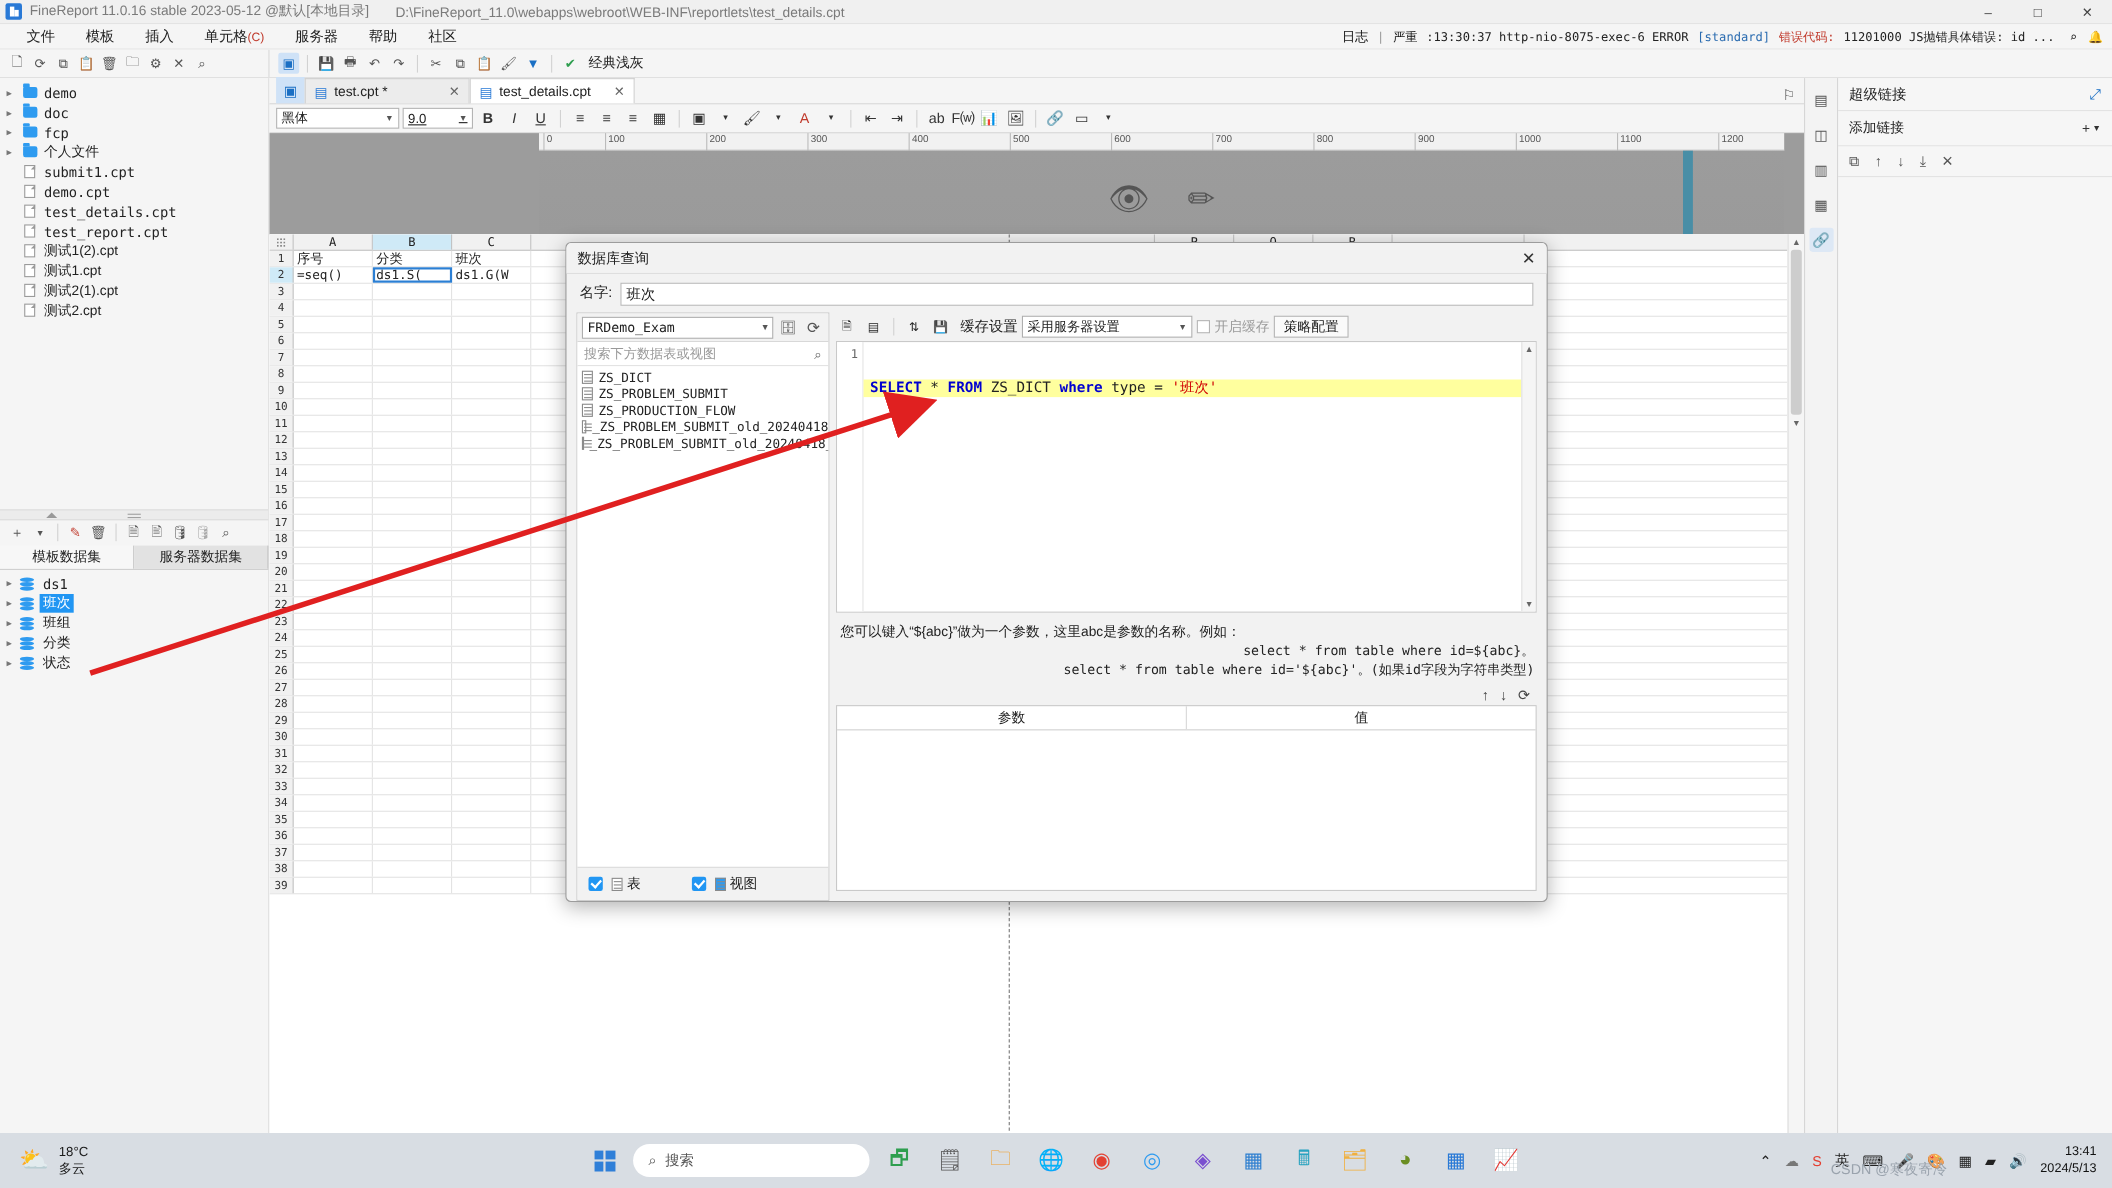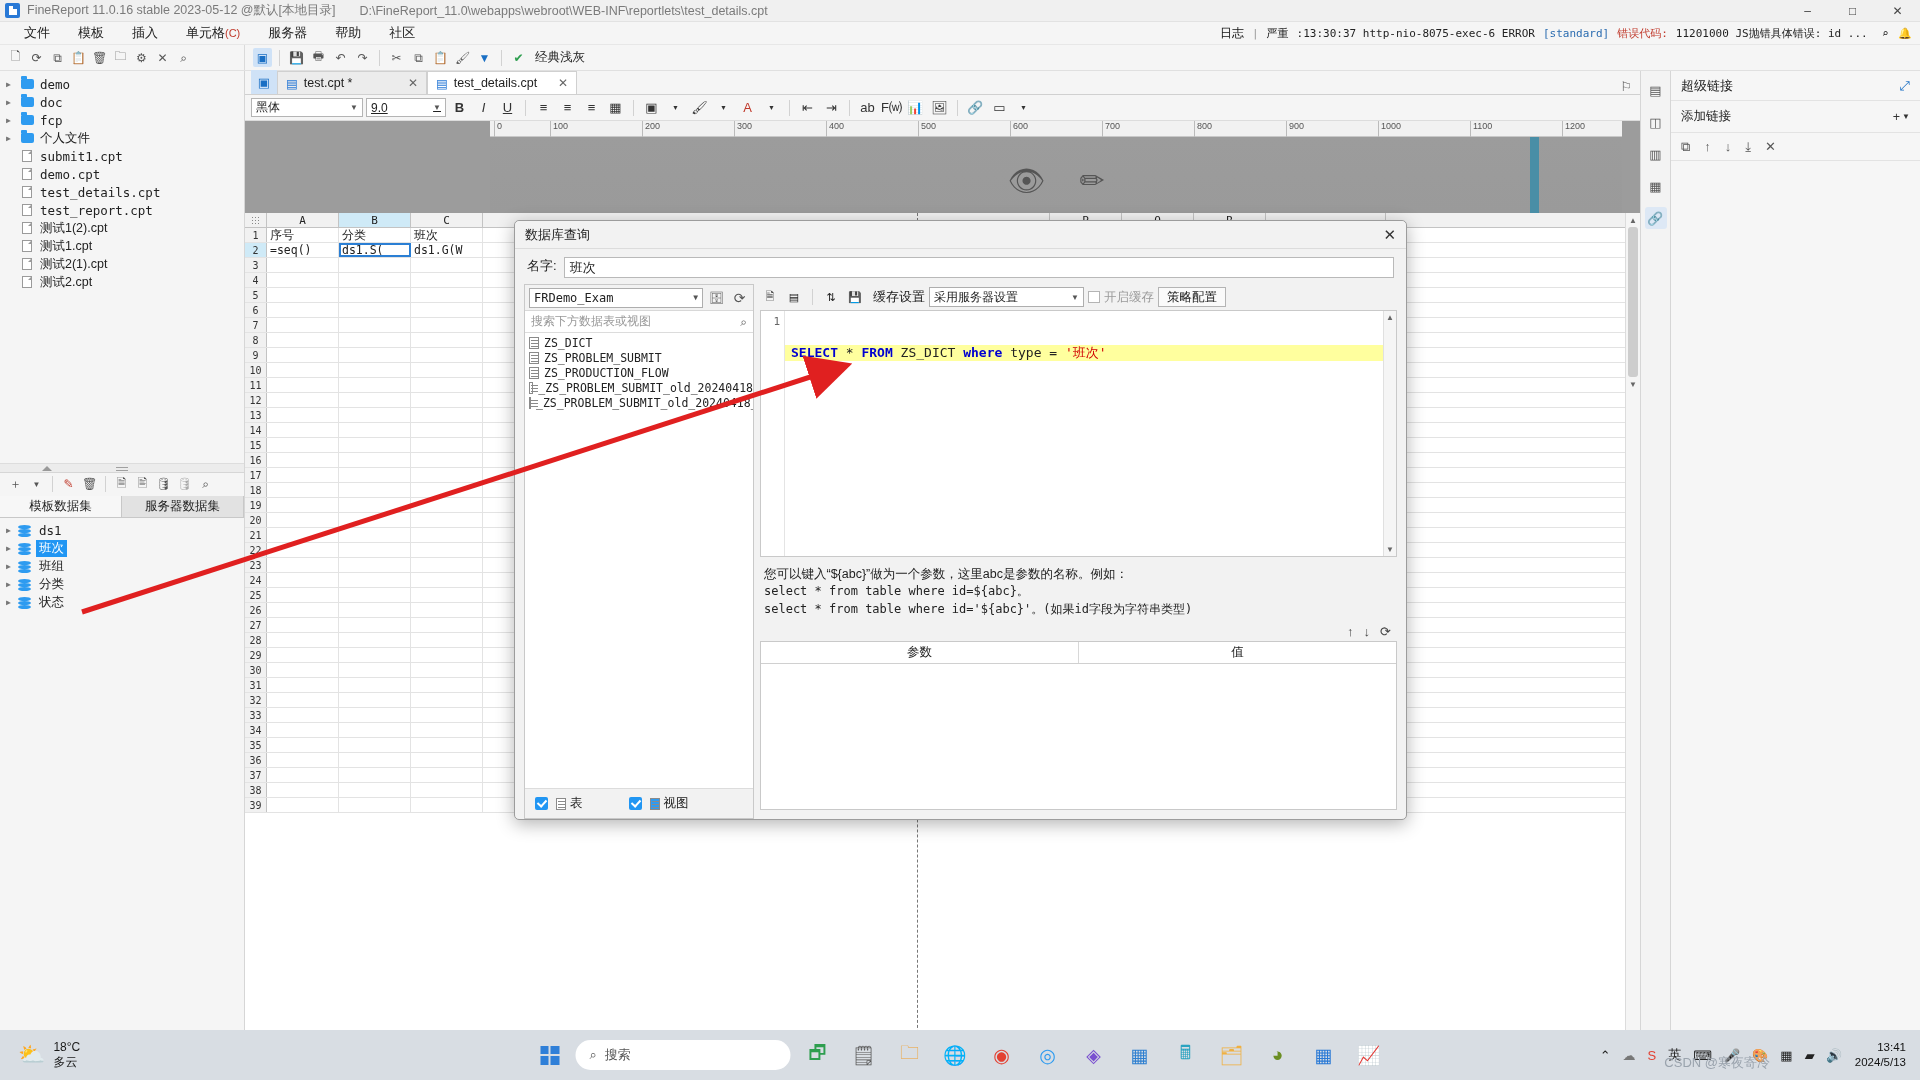--- a/index.html
+++ b/index.html
@@ -217,21 +217,21 @@
      padding:4px 4px 0 0; font-size:11px; color:#666; font-family:"DejaVu Sans Mono", monospace;}
   .sql-code { flex:1; padding-top:4px; font-family:"DejaVu Sans Mono", monospace; font-size:13px;
      white-space:pre;}
   .sql-line { background:#ffff9e; padding-left:6px; height:16px; line-height:16px;}
   .kw { color:#0000d0; font-weight:bold; }
   .str { color:#d00000; }
   .sql-vscroll { width:13px; background:#f5f5f5; border-left:1px solid #e0e0e0;
      display:flex; flex-direction:column; justify-content:space-between; align-items:center; padding:2px 0;
      font-size:8px; color:#666;}
   .hint { padding:8px 2px 4px 4px; font-size:12.5px; line-height:1.45;}
-  .hint .mono{font-family:"DejaVu Sans Mono", monospace; font-size:12px;}
+  .hint .mono{font-family:"DejaVu Sans Mono", monospace; font-size:12px;text-align:right;}
   .param-tools { display:flex; justify-content:flex-end; gap:10px; padding:2px 6px; color:#444; font-size:13px;}
   .param-tbl { flex:1; border:1px solid #c9c9c9; background:#fff; display:flex; flex-direction:column;}
   .pt-head { height:22px; display:flex; border-bottom:1px solid #d0d0d0;}
   .pt-col { flex:1; display:flex; align-items:center; justify-content:center; font-size:12.5px;
      border-right:1px solid #d8d8d8;}
   .pt-col:last-child{border-right:none;}
   .dlg-foot { height:44px; display:flex; align-items:center; justify-content:flex-end; gap:10px;
      padding-right:14px;}
   .dbtn { min-width:48px; height:24px; border:1px solid #b0b0b0; background:#fafafa; display:flex;
      align-items:center; justify-content:center; font-size:13px;}
@@ -508,21 +508,21 @@
         <div class="tab-tail">
           <span style="color:#555;">⚐</span>
         </div>
       </div>
 
       <div class="fmt-row">
         <div class="sel-box" style="width:112px;">
           <span class="cv">黑体</span>
             <span class="car">▼</span>
         </div>
-        <div class="sel-box" style="width:80px;text-decoration:underline;">
+        <div class="sel-box" style="width:64px;text-decoration:underline;">
           <span class="cv">9.0</span>
             <span class="car">▼</span>
         </div>
         <span class="fbtn b">B</span>
         <span class="fbtn i">I</span>
         <span class="fbtn u">U</span>
         <span class="tsep"></span>
         <span class="fbtn">≡</span>
         <span class="fbtn">≡</span>
         <span class="fbtn">≡</span>

